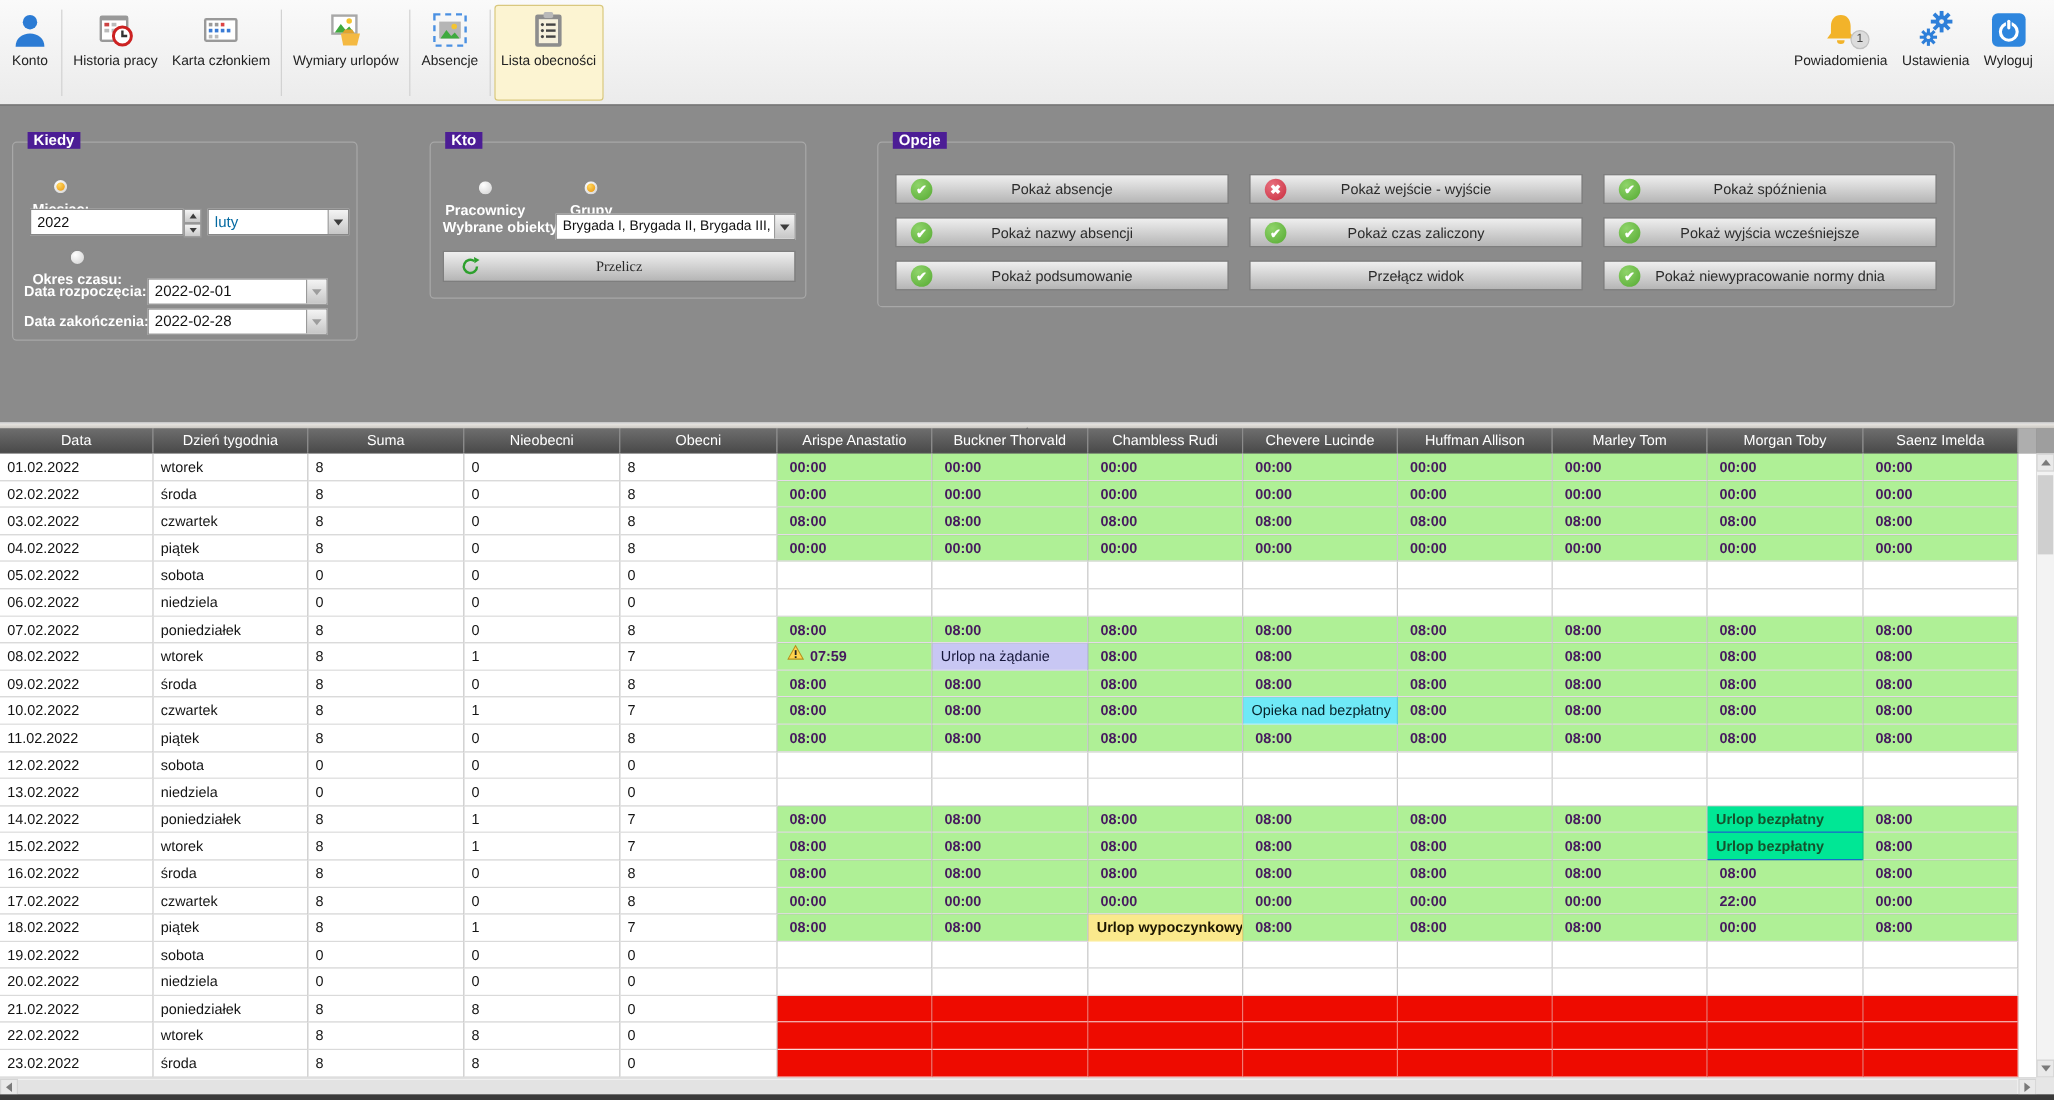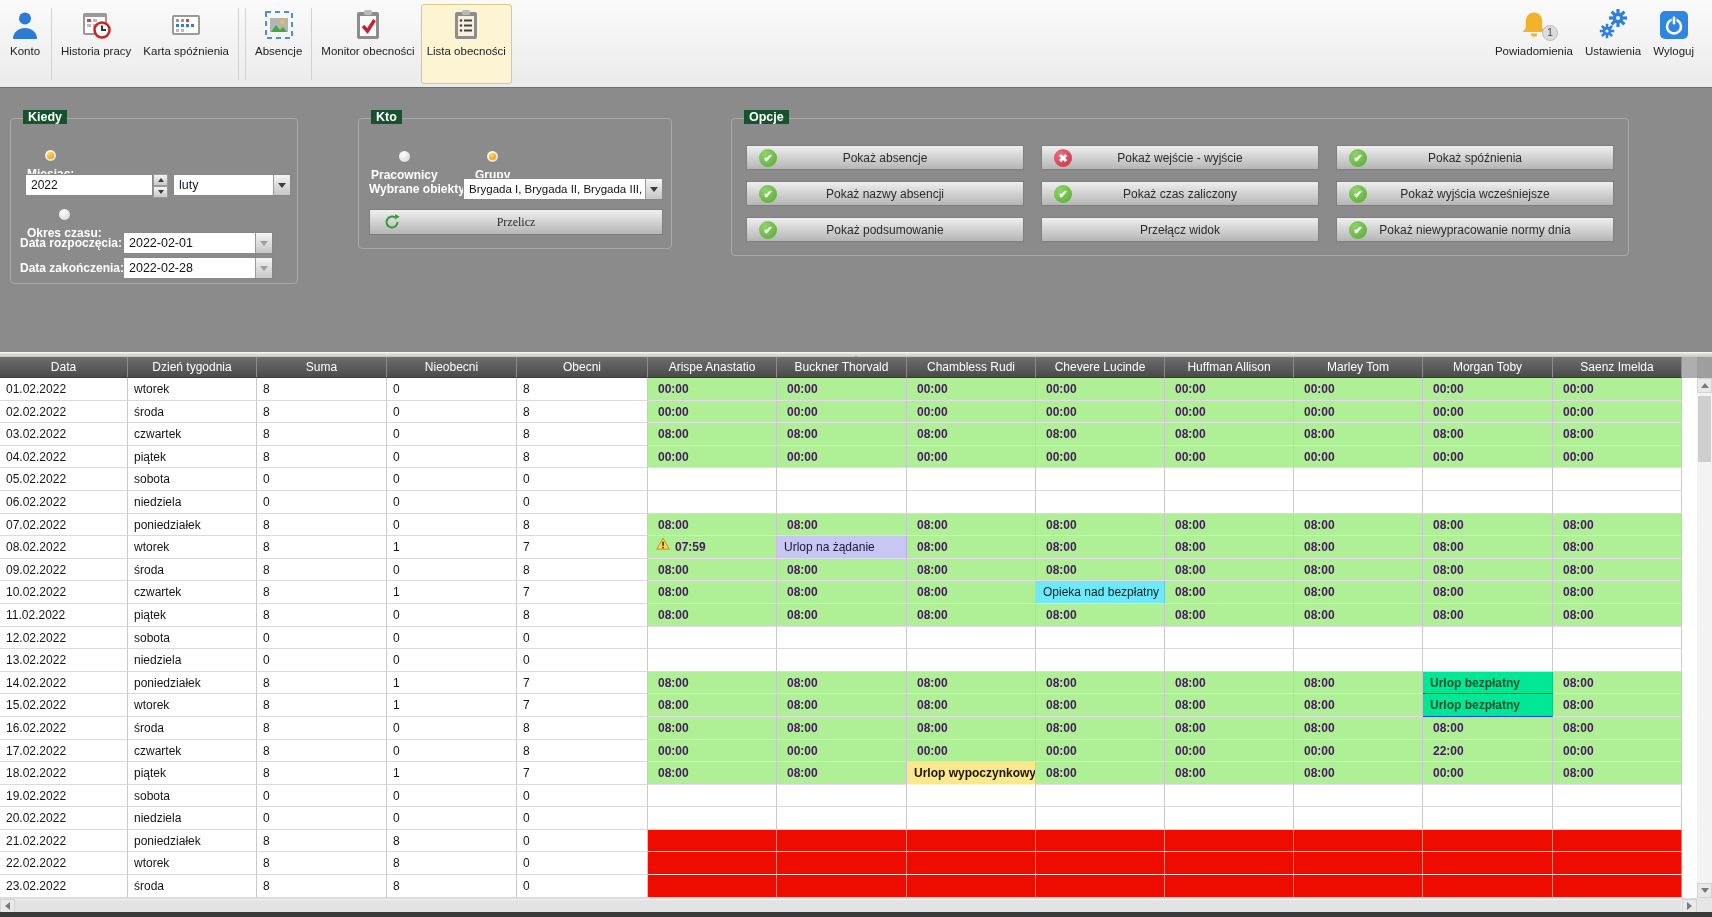--- a/index.html
+++ b/index.html
@@ -18,40 +18,40 @@
   .tbtn .ticon { width:34px; height:34px; display:flex; align-items:center; justify-content:center; position:relative; }
   .tbtn .ticon svg { width:32px; height:32px; }
   .tbtn .tlabel { margin-top:3px; font-size:11.5px; color:#222; text-align:center; line-height:1.18; white-space:pre-line; }
   .tb-sep { width:1px; height:72px; background:#d2d2d2; margin:4px 3px 0; }
   .badge { position:absolute; right:-7px; bottom:1px; width:16px; height:16px; border-radius:50%;
     background:#dcdcdc; border:1px solid #c0c0c0; color:#444; font-size:10px; line-height:14px; text-align:center; }
 
   
   .filter-panel { position:absolute; left:0; top:89px; width:1712px; height:263px; background:#8b8b8b; }
   .group { position:absolute; border:1px solid #a8a8a8; border-radius:4px; }
-  .gtitle { position:absolute; top:-9px; left:12px; padding:0 5px; background:#14532d;
+  .gtitle { position:absolute; top:-9px; left:12px; padding:0 5px; background:#4c1d95;
     color:#fff; font-weight:bold; font-size:12.5px; }
   .frow { position:absolute; display:flex; align-items:center; gap:5px;flex-direction:column; }
   .flabel { position:absolute; color:#fff; font-weight:bold; font-size:12px; white-space:nowrap; }
   .frow .flbl { color:#fff; font-weight:bold; font-size:12px; white-space:nowrap; }
 
   .radio { width:13px; height:13px; border-radius:50%; border:1px solid #8a8a8a;
     background:radial-gradient(circle at 35% 30%, #ffffff, #cfcfcf); flex:0 0 auto; }
   .radio.sel::after { content:""; display:block; width:7px; height:7px; margin:2px; border-radius:50%;
     background:radial-gradient(circle at 35% 30%, #ffd75e, #e8920c); }
 
   .tinput { position:absolute; height:22px; background:#fff; border:1px solid #888;
     font-size:12px; color:#111; display:flex; align-items:center; padding-left:5px; }
   .spinner { position:absolute; width:15px; height:22px; display:flex; flex-direction:column; }
   .spin-b { flex:1; background:linear-gradient(#f4f4f4,#c9c9c9); border:1px solid #9a9a9a;
     display:flex; align-items:center; justify-content:center; }
   .select { position:absolute; height:22px; background:#fff; border:1px solid #888;
     display:flex; align-items:center; overflow:hidden; }
   .select .sval { flex:1; font-size:11.5px; color:#111; padding-left:5px; white-space:nowrap; overflow:hidden; }
-  .select .sval.purple { color:#0f172a; font-size:12.5px; }
+  .select .sval.purple { color:#0369a1; font-size:12.5px; }
   .ddbtn { width:17px; height:100%; flex:0 0 auto; background:linear-gradient(#f4f4f4,#c6c6c6);
     border-left:1px solid #9a9a9a; display:flex; align-items:center; justify-content:center; }
   .tri-down { width:0; height:0; border:4px solid transparent; border-top:5px solid #3c3c3c; margin-top:4px; }
   .tri-up   { width:0; height:0; border:4px solid transparent; border-bottom:5px solid #3c3c3c; margin-bottom:4px; }
   .spin-b .tri-down { border-width:3px; border-top-width:4px; margin-top:3px; }
   .spin-b .tri-up { border-width:3px; border-bottom-width:4px; margin-bottom:3px; }
   .disabled .ddbtn .tri-down { border-top-color:#9d9d9d; }
 
   .obtn { position:relative; height:25px; background:linear-gradient(180deg,#efefef,#b5b5b5);
     border:1px solid #7e7e7e; color:#2b2b2b; font-size:12px; display:flex; align-items:center;
@@ -156,47 +156,49 @@
             <rect x="11" y="10" width="3" height="3" fill="#9a9a9a"></rect>
             <rect x="16" y="10" width="3" height="3" fill="#d44"></rect>
             <rect x="6" y="15" width="3" height="3" fill="#3a7bd5"></rect>
             <rect x="11" y="15" width="3" height="3" fill="#3a7bd5"></rect>
             <rect x="16" y="15" width="3" height="3" fill="#3a7bd5"></rect>
             <rect x="21" y="15" width="3" height="3" fill="#3a7bd5"></rect>
             <rect x="6" y="20" width="3" height="3" fill="#bbb"></rect>
             <rect x="11" y="20" width="3" height="3" fill="#bbb"></rect>
           </svg>
         </span>
-        <div class="tlabel">Karta spóźnienia</div>
+        <div class="tlabel">Karta członkiem</div>
       </div>
       <div class="tb-sep"></div>
+      <div class="tbtn">
+        <span class="ticon">
+          <svg viewBox="0 0 32 32">
+            <rect x="4" y="3" width="22" height="17" fill="#a8a8a8"></rect>
+            <rect x="6" y="5" width="18" height="13" fill="#fff"></rect>
+            <circle cx="19" cy="8.5" r="2.3" fill="#f4c430"></circle>
+            <path d="M7 18l5-7 4 5 3-3 4 5z" fill="#3faa3f"></path>
+            <path d="M13 19l2.5-3.5h6l2 3.5z" fill="#e0a32e"></path>
+            <path d="M12 19h16l-2.5 10H14z" fill="#f4b942"></path>
+          </svg>
+        </span>
+        <div class="tlabel">Wymiary urlopów</div>
+      </div>
       <div class="tb-sep"></div>
       <div class="tbtn">
         <span class="ticon">
           <svg viewBox="0 0 32 32">
             <rect x="3" y="3" width="26" height="26" fill="none" stroke="#4a90e2" stroke-width="2" stroke-dasharray="5 4"></rect>
             <rect x="7" y="9" width="18" height="14" fill="#b5b5b5"></rect>
             <circle cx="19.5" cy="13" r="2.3" fill="#f4c430"></circle>
             <path d="M8 23l5-7 4 5 3-3 4 5z" fill="#3faa3f"></path>
           </svg>
         </span>
         <div class="tlabel">Absencje</div>
       </div>
       <div class="tb-sep"></div>
-      <div class="tbtn">
-        <span class="ticon">
-          <svg viewBox="0 0 32 32">
-            <rect x="5" y="3" width="22" height="27" rx="2" fill="#8d8d8d"></rect>
-            <rect x="12" y="1" width="8" height="5" rx="1.5" fill="#b9b9b9"></rect>
-            <rect x="8" y="7" width="16" height="20" fill="#fff"></rect>
-            <path d="M11 17l4.5 5 7-11" stroke="#c42333" stroke-width="3.5" fill="none"></path>
-          </svg>
-        </span>
-        <div class="tlabel">Monitor obecności</div>
-      </div>
       <div class="tbtn selected">
         <span class="ticon">
           <svg viewBox="0 0 32 32">
             <rect x="5" y="3" width="22" height="27" rx="2" fill="#8d8d8d"></rect>
             <rect x="12" y="1" width="8" height="5" rx="1.5" fill="#b9b9b9"></rect>
             <rect x="8" y="7" width="16" height="20" fill="#f6f0dc"></rect>
             <circle cx="11" cy="11.5" r="1.3" fill="#444"></circle>
             <rect x="14" y="10.5" width="8" height="2" fill="#444"></rect>
             <circle cx="11" cy="16.5" r="1.3" fill="#444"></circle>
             <rect x="14" y="15.5" width="8" height="2" fill="#444"></rect>

